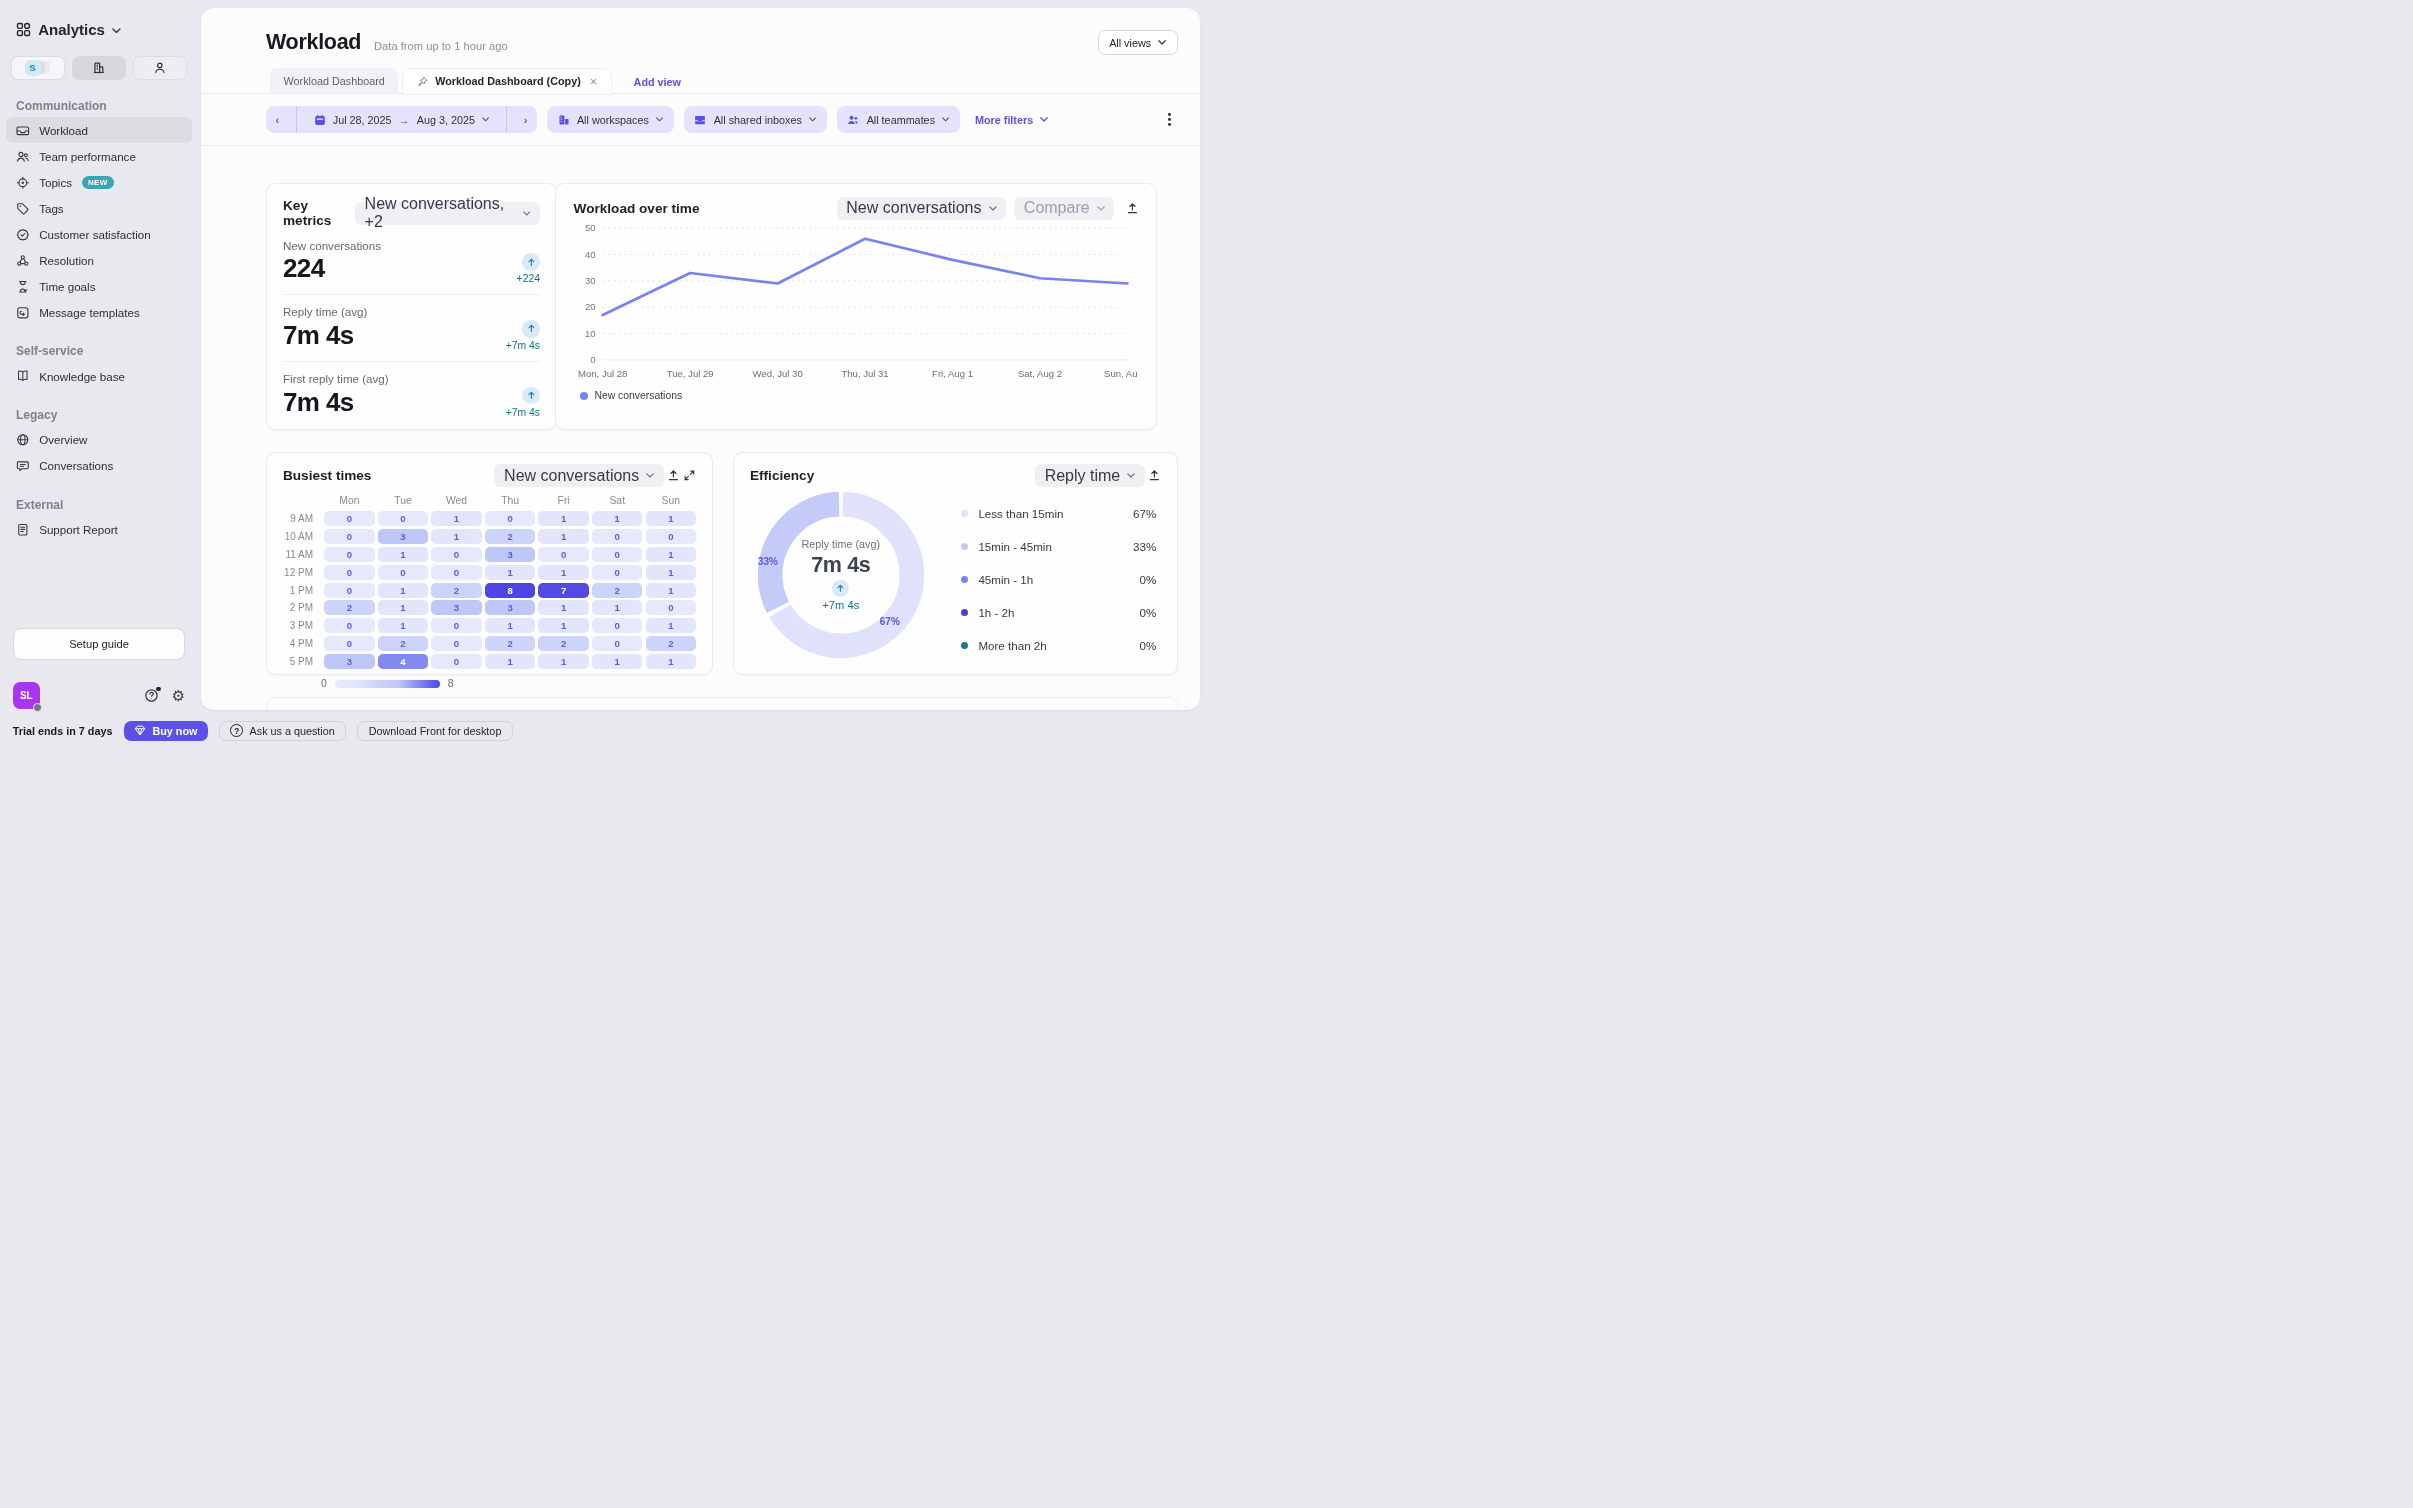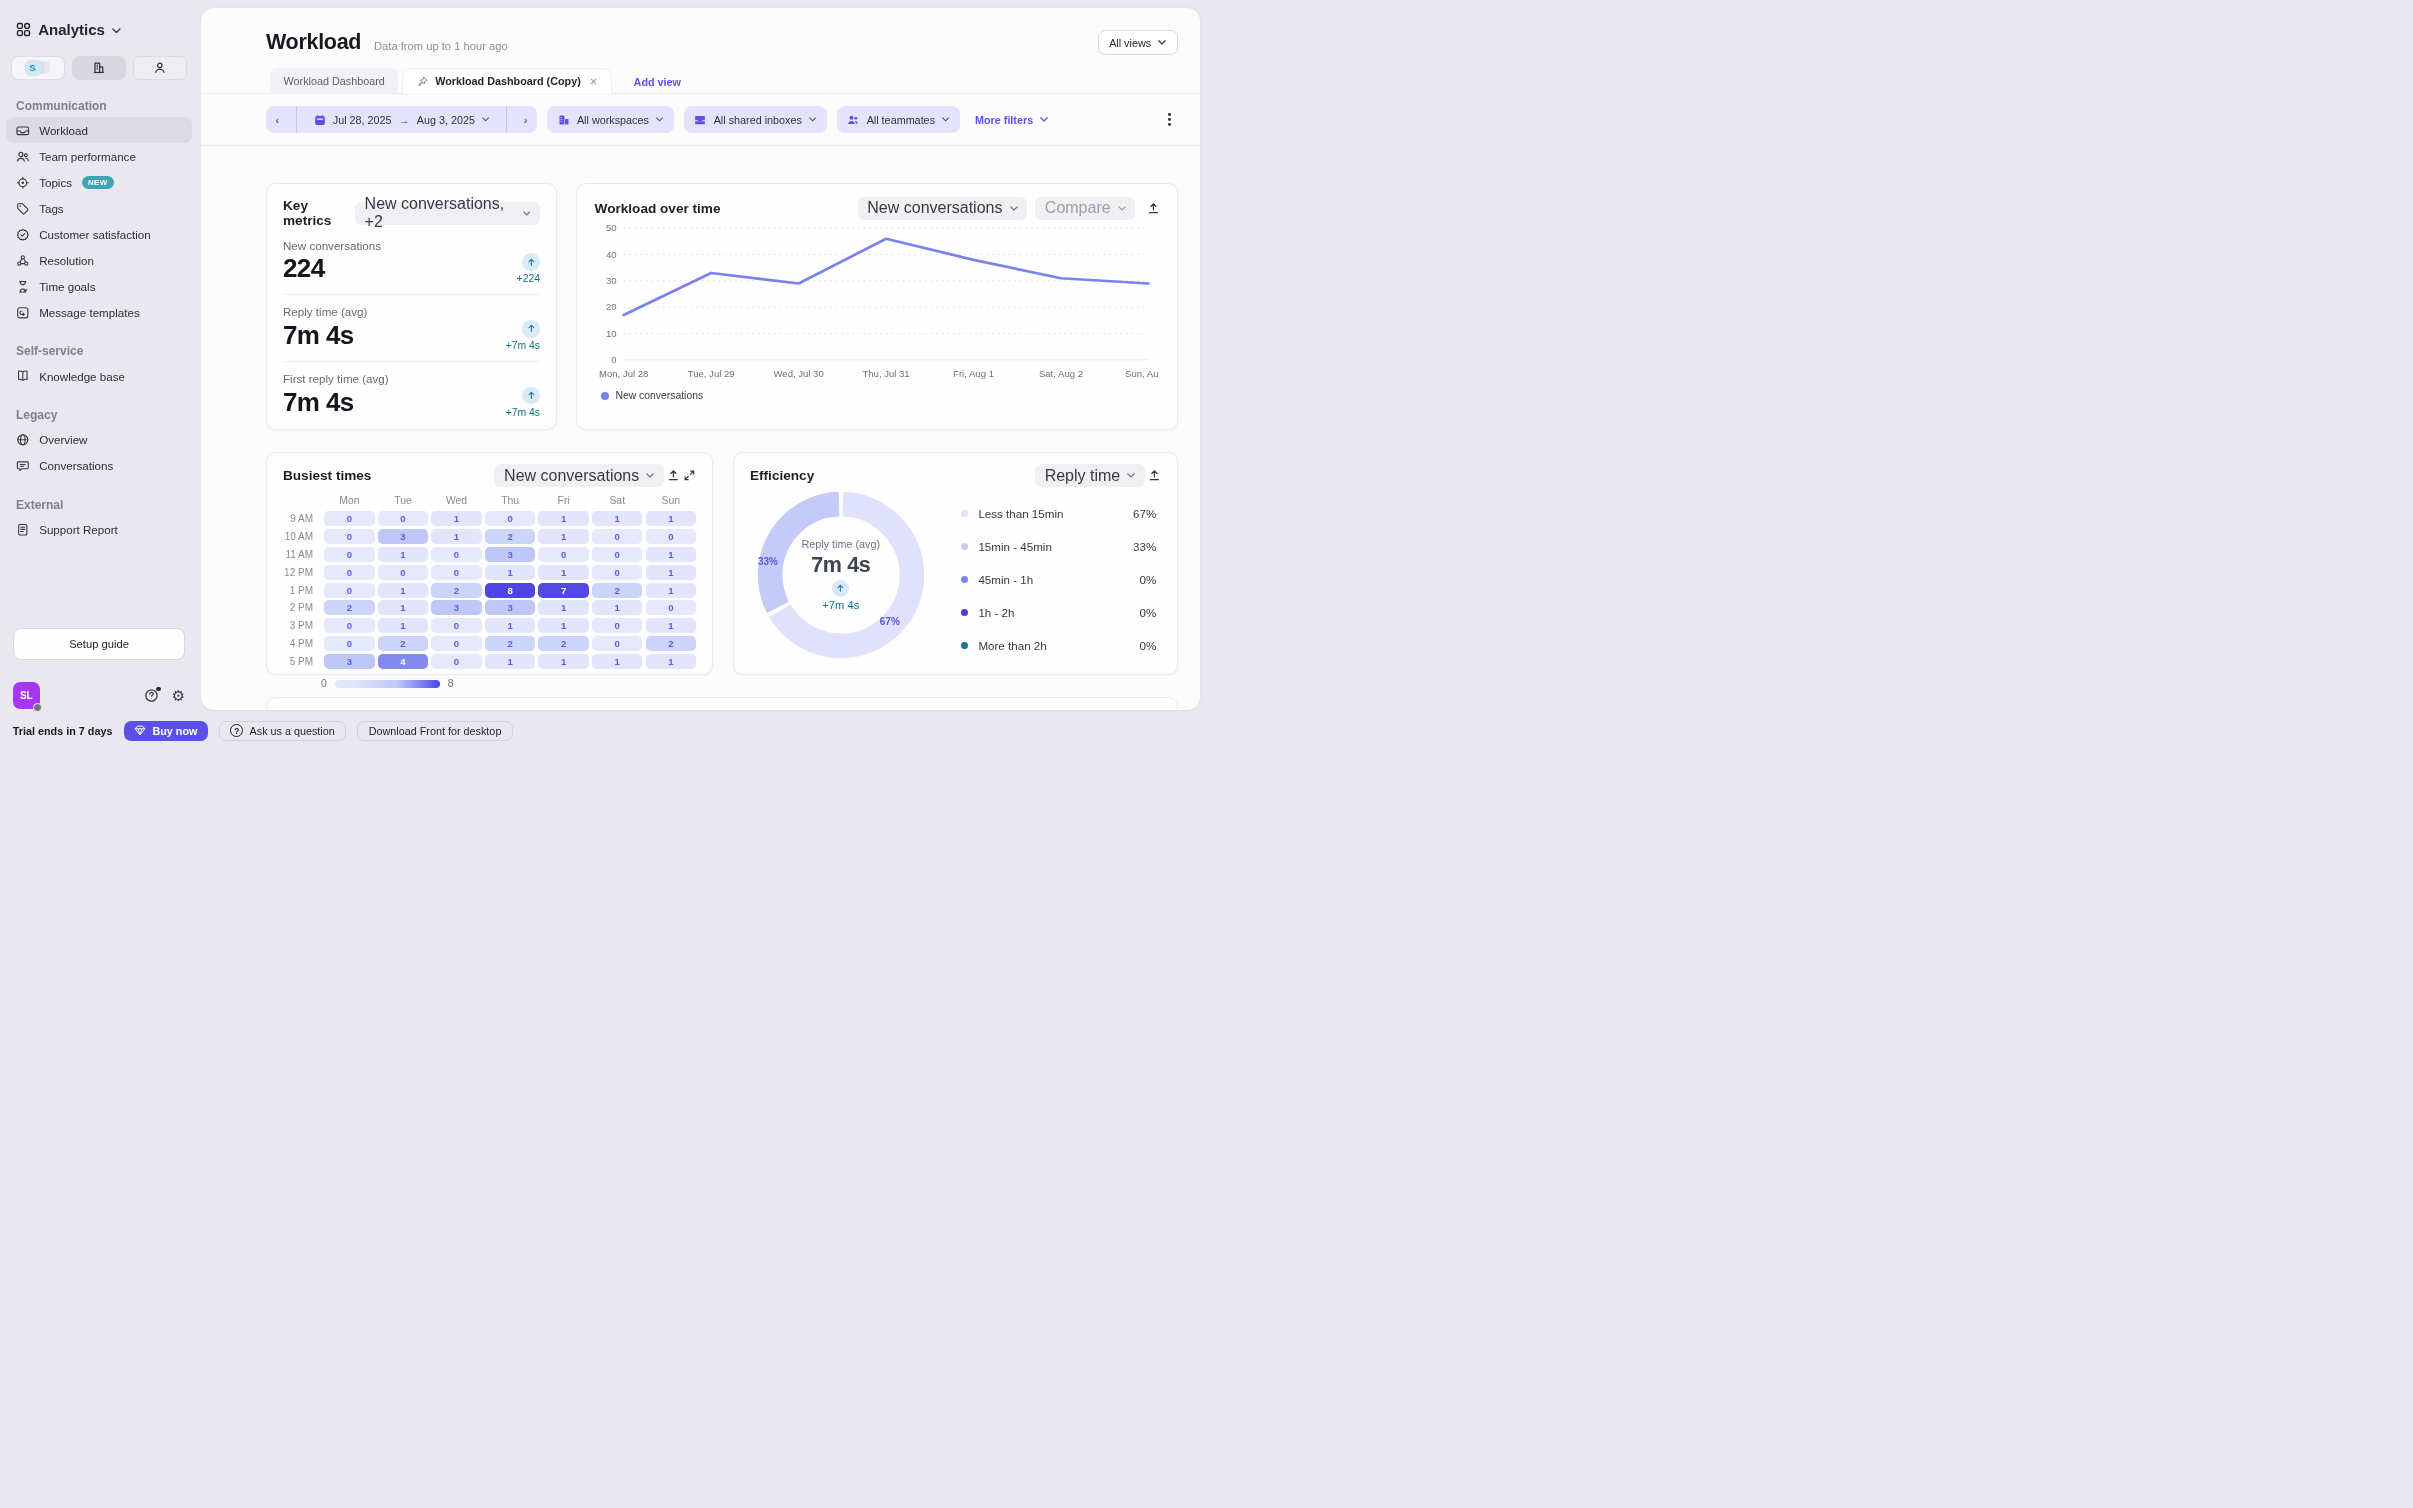--- a/index.html
+++ b/index.html
@@ -102,21 +102,21 @@
   .metric-block + .metric-block { border-top:0.8px solid #ededf2; }
   .metric-label { font-size:11.6px; color:#62687400; color:#636974; }
   .metric-row { display:flex; align-items:flex-end; margin-top:1.6px; }
   .metric-value { font-size:26px; font-weight:700; letter-spacing:-0.6px; color:#14171e; }
   .metric-delta { margin-left:auto; display:flex; flex-direction:column; align-items:flex-end; gap:2.4px; }
   .up-circ { width:17.6px; height:17.6px; border-radius:50%; background:#d8eaf6; display:flex;
              align-items:center; justify-content:center; color:#2e7fa8; }
   .delta-txt { font-size:10.4px; font-weight:500; color:#0c7187; }
 
   
-  #card-line { left:375px; top:37px; width:602px; height:247px; padding:12.8px 17.6px; }
+  #card-line { left:354px; top:37px; width:602px; height:247px; padding:12.8px 17.6px; }
   #card-line .card-head { gap:8px; }
   #line-legend { display:flex; align-items:center; gap:6.4px; margin-top:6.4px; padding-left:6.4px;
                  font-size:10.4px; color:#3c4049; }
   #line-legend .dot { width:8px; height:8px; border-radius:50%; }
 
   
   #card-heat { left:65px; top:306px; width:447px; height:223px; padding:11.2px 16px; }
   #heatmap { display:grid; grid-template-columns:38px repeat(7,1fr); column-gap:3.2px; row-gap:2.8px;
              margin-top:8px; }
   .hm-day { text-align:center; font-size:10.4px; color:#858b95; padding-bottom:2.4px; }

